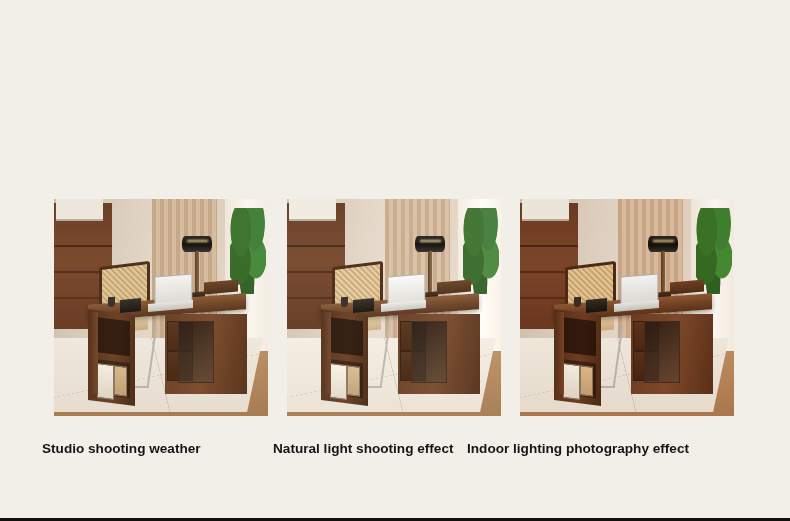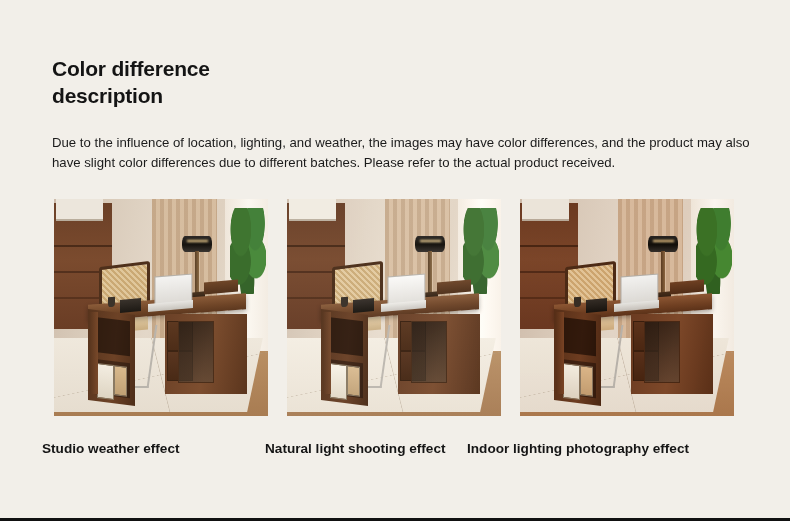--- a/index.html
+++ b/index.html
@@ -232,40 +232,35 @@
   }
   .caption {
     position: absolute;
     top: 0;
     font-size: 13.6px;
     font-weight: bold;
     color: #151515;
     white-space: nowrap;
   }
   .caption.c0 { left: 42px; }
-  .caption.c1 { left: 265px; }
+  .caption.c1 { left: 273px; }
   .caption.c2 { left: 467px; }
 
   .bottom-rule {
     position: absolute;
     left: 0; bottom: 0; width: 790px; height: 3px;
     background: #111111;
   }
 </style>
 </head>
 <body>
 
 <div class="page">
 
-  <div class="heading">
-    <div>Color difference</div>
-    <div>description</div>
-  </div>
-
-  <p class="body-copy">Due to the influence of location, lighting, and weather, the images may have color differences, and the product may also have slight color differences due to different batches. Please refer to the actual product received.</p>
+
 
   <div class="gallery">
 
     <div class="shot studio">
       <div class="scene">
         <div class="wall"></div>
         <div class="fluted"></div>
         <div class="curtain"></div>
         <div class="cabinet-left"></div>
         <div class="top-box"></div>
@@ -363,20 +358,20 @@
         <div class="cabinet-right"></div>
         <div class="drawer-a"></div>
         <div class="drawer-b"></div>
         <div class="glass-door"></div>
       </div>
     </div>
 
   </div>
 
   <div class="captions">
-    <div class="caption c0">Studio weather effect</div>
+    <div class="caption c0">Studio shooting weather</div>
     <div class="caption c1">Natural light shooting effect</div>
     <div class="caption c2">Indoor lighting photography effect</div>
   </div>
 
   <div class="bottom-rule"></div>
 
 </div>
 
 </body></html>

